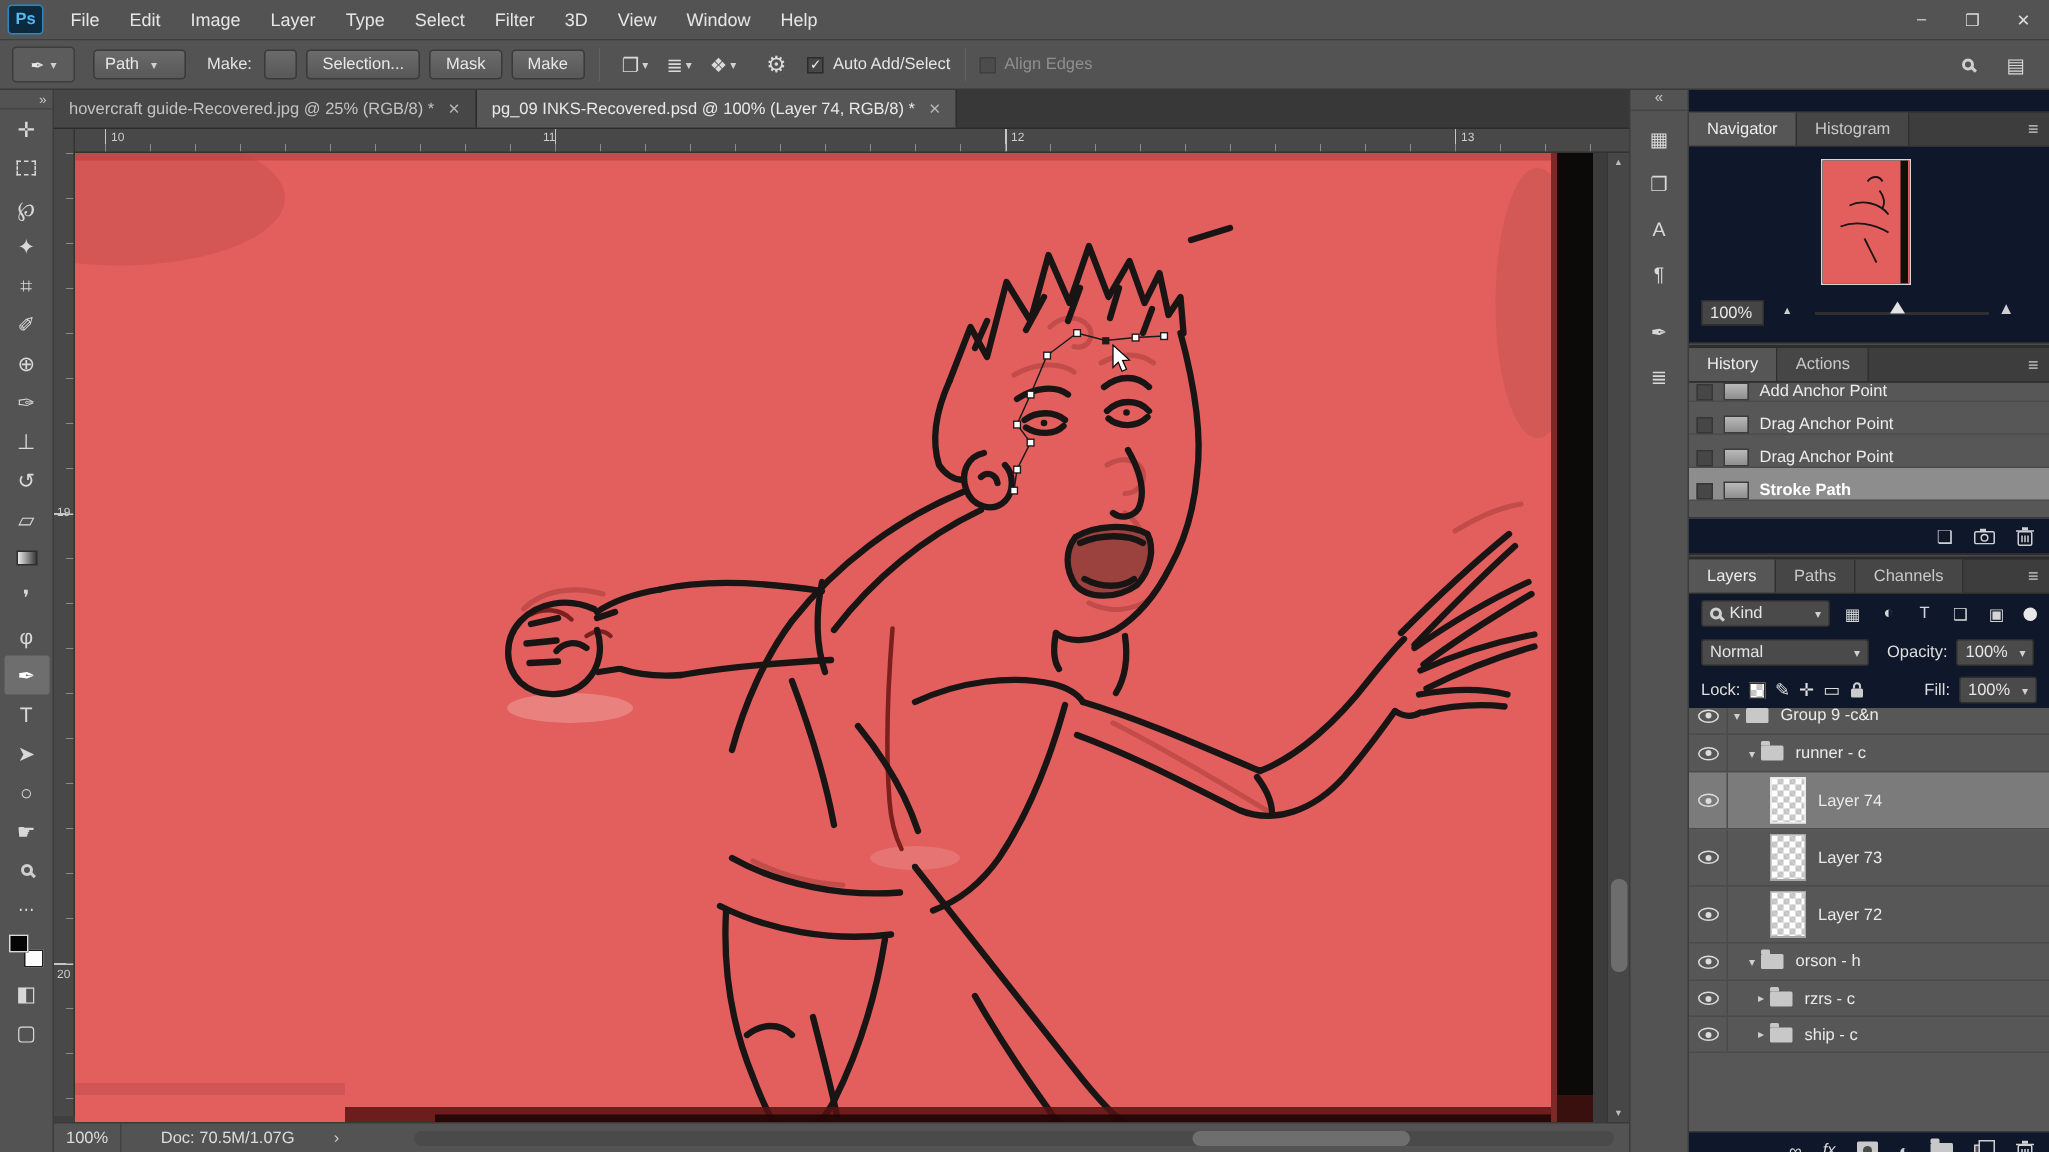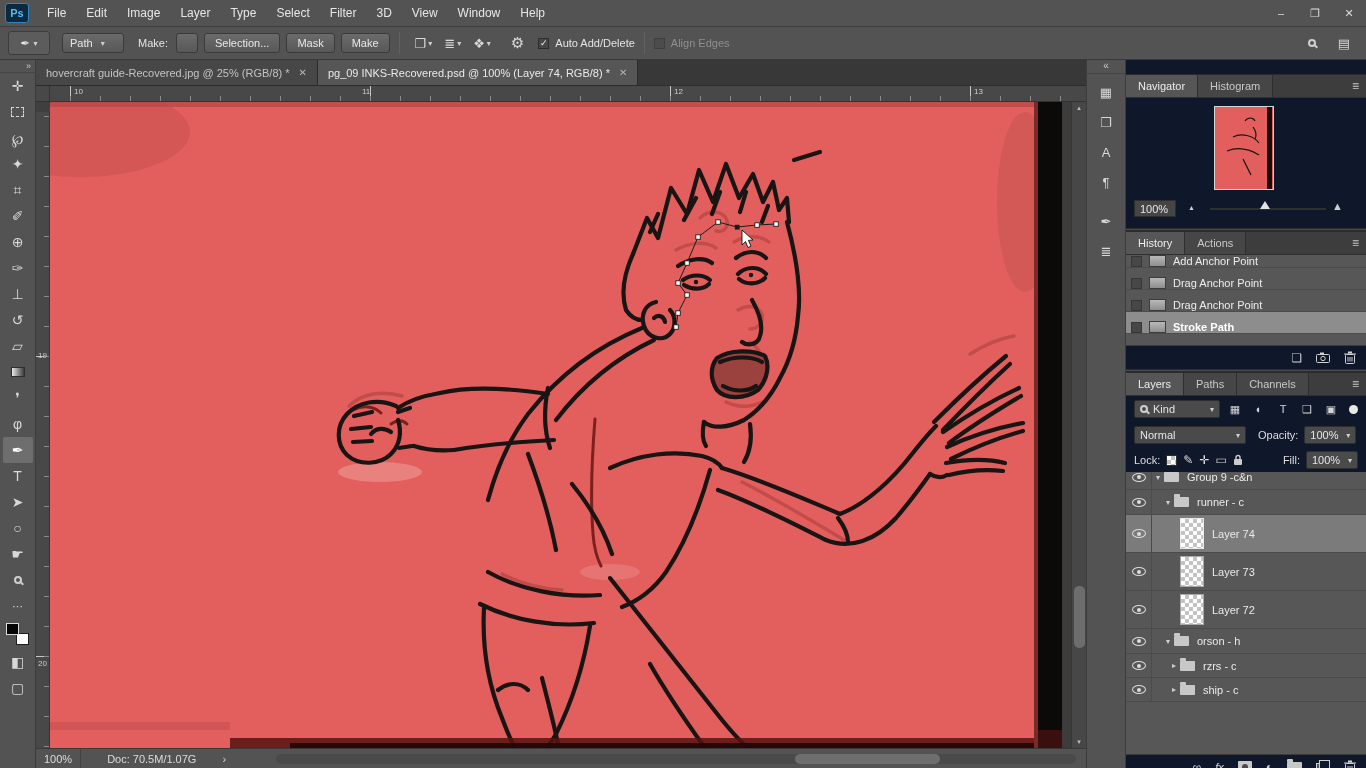--- a/index.html
+++ b/index.html
@@ -37,21 +37,21 @@
   
   #docarea{position:absolute;left:36px;top:60px;width:1050px;height:708px;background:#3f3f3f}
   #tabbar{position:absolute;left:0;top:0;width:1050px;height:26px;background:#383838;display:flex;border-bottom:1px solid #2c2c2c}
   .dtab{display:flex;align-items:center;gap:9px;padding:0 10px;font-size:11px;color:#c3c3c3;background:#474747;border-right:1px solid #2b2b2b}
   .dtab.active{background:#565656;color:#e9e9e9}
   .dtab .x{font-size:10px;color:#b5b5b5}
   #rcorner{position:absolute;left:0;top:26px;width:14px;height:16px;background:#484848;border-right:1px solid #333;border-bottom:1px solid #333}
   #rulerH{position:absolute;left:14px;top:26px;width:1036px;height:16px;border-bottom:1px solid #333;background-color:#484848;
     background-image:repeating-linear-gradient(90deg,#8a8a8a 0 1px,transparent 1px 30px),repeating-linear-gradient(90deg,#c6c6c6 0 1px,transparent 1px 300px);
     background-size:100% 5px,100% 15px;background-position:left 20px bottom,left 20px bottom;background-repeat:no-repeat,no-repeat}
-  #rulerV{position:absolute;left:0;top:52px;width:14px;height:646px;border-right:1px solid #333;background-color:#484848;
+  #rulerV{position:absolute;left:0;top:38px;width:14px;height:646px;border-right:1px solid #333;background-color:#484848;
     background-image:repeating-linear-gradient(180deg,#8a8a8a 0 1px,transparent 1px 30px),repeating-linear-gradient(180deg,#c6c6c6 0 1px,transparent 1px 300px);
     background-size:5px 100%,13px 100%;background-position:right top 4px,right top 244px;background-repeat:no-repeat,no-repeat}
   .hnum{position:absolute;top:1px;font-size:8px;color:#cdcdcd}
   .vnum{position:absolute;left:2px;width:9px;font-size:8px;line-height:8px;color:#cdcdcd;word-break:break-all;text-align:center}
   #canvasvp{position:absolute;left:14px;top:42px;width:1012px;height:646px;background:#e25f5e;overflow:hidden}
   #sliver{position:absolute;left:1026px;top:42px;width:9px;height:646px;background:#3c3c3c}
   #vscroll{position:absolute;left:1035px;top:42px;width:15px;height:646px;background:#474747;border-left:1px solid #363636;display:flex;flex-direction:column;align-items:center}
   .scar{font-size:7px;color:#bdbdbd;height:12px;display:flex;align-items:center}
   #vthumb{position:absolute;left:2px;top:484px;width:11px;height:62px;background:#6d6d6d;border-radius:5px}
   #statusbar{position:absolute;left:0;top:688px;width:1050px;height:20px;background:#535353;border-top:1px solid #3a3a3a;display:flex;align-items:center;font-size:11px;color:#dcdcdc}
@@ -155,21 +155,21 @@
   <div class="btn" style="margin-left:6px">
       <span>Make</span>
     </div>
   <div class="osep"></div>
   <div class="oico">❐<span class="caret">▾</span></div>
   <div class="oico">≣<span class="caret">▾</span></div>
   <div class="oico">❖<span class="caret">▾</span></div>
   <div class="oico" style="margin-left:8px;font-size:15px">⚙</div>
   <div style="display:flex;align-items:center;gap:6px;margin-left:8px">
     <span class="cb">✓</span>
-    <span>Auto Add/Delete</span>
+    <span>Auto Add/Select</span>
   </div>
   <div class="osep"></div>
   <div style="display:flex;align-items:center;gap:6px">
     <span class="cb" style="opacity:.5"></span>
     <span class="dim">Align Edges</span>
   </div>
   <div style="margin-left:auto;display:flex;align-items:center;gap:22px;padding-right:16px">
     <span class="mag"></span>
     <span style="font-size:13px;color:#d8d8d8">▤</span>
   </div>

